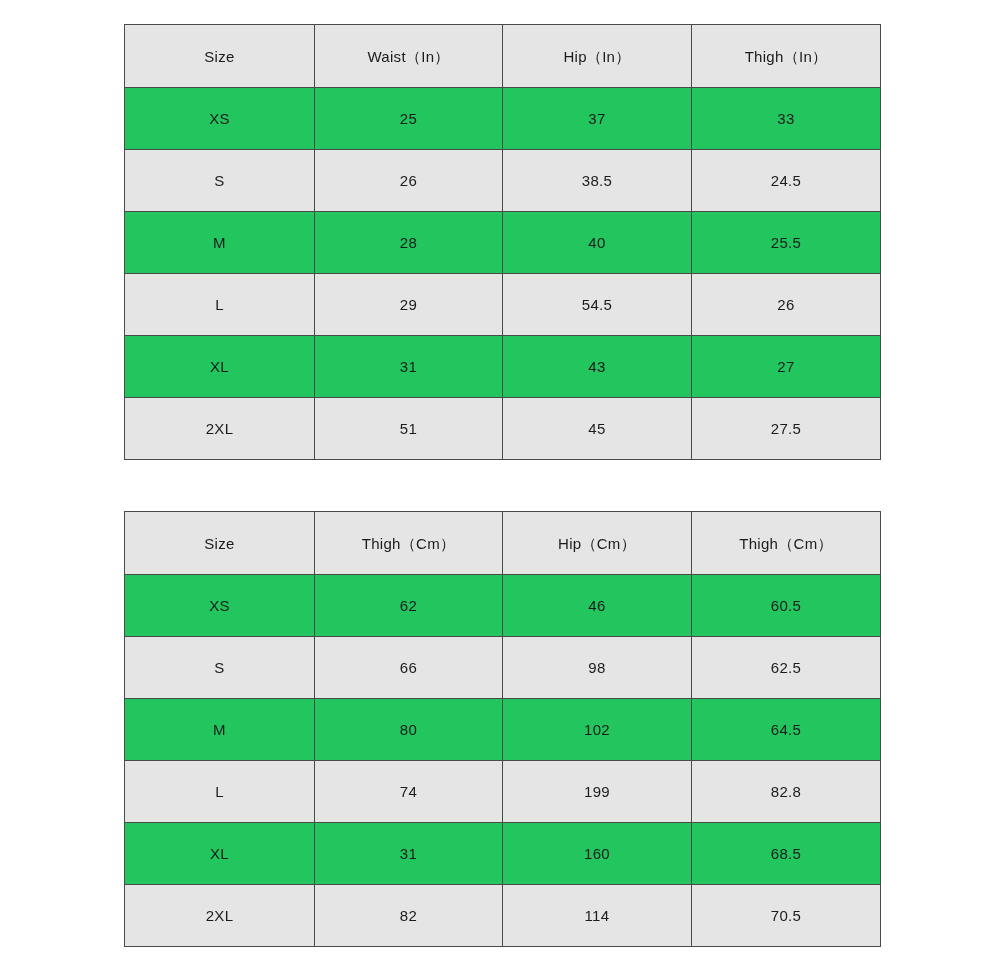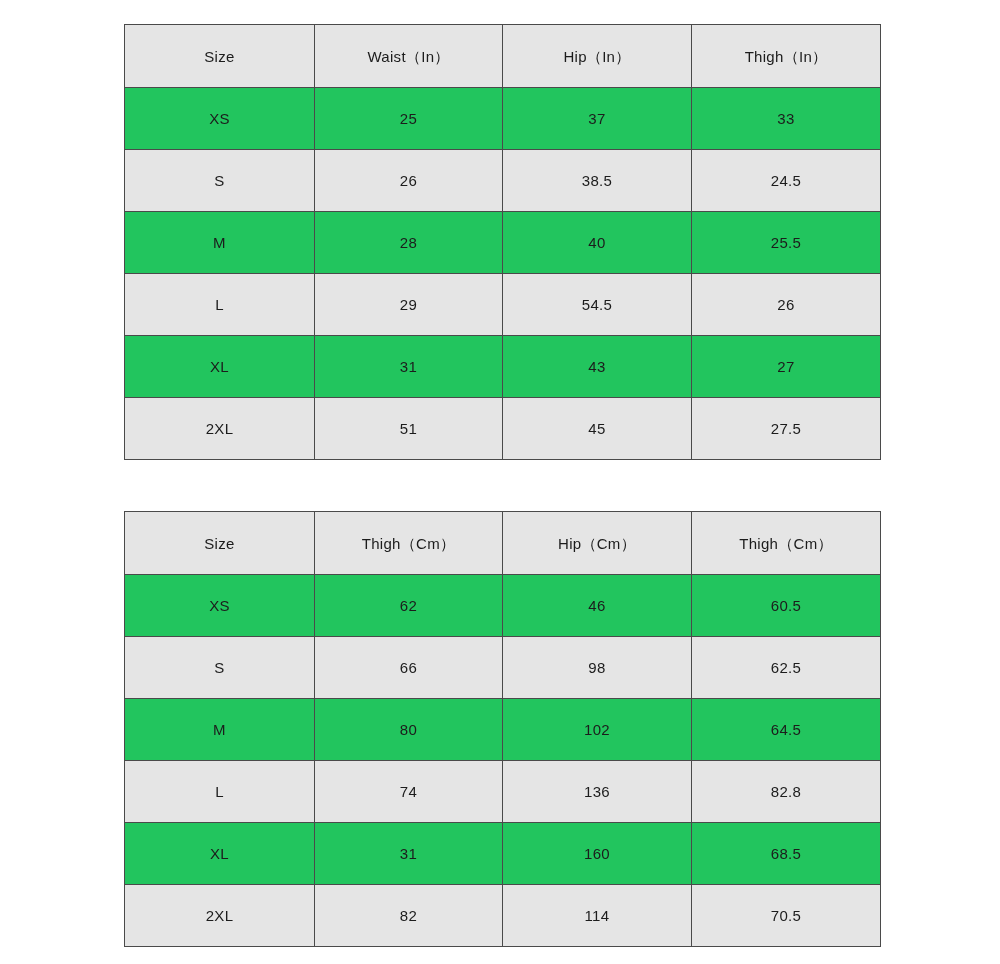--- a/index.html
+++ b/index.html
@@ -246,21 +246,21 @@
           </td>
       </tr>
       <tr class="shaded">
         <td>
             <span class="cell-text">L</span>
           </td>
         <td>
             <span class="cell-text">74</span>
           </td>
         <td>
-            <span class="cell-text">136</span>
+            <span class="cell-text">199</span>
           </td>
         <td>
             <span class="cell-text">82.8</span>
           </td>
       </tr>
       <tr>
         <td>
             <span class="cell-text">XL</span>
           </td>
         <td>

